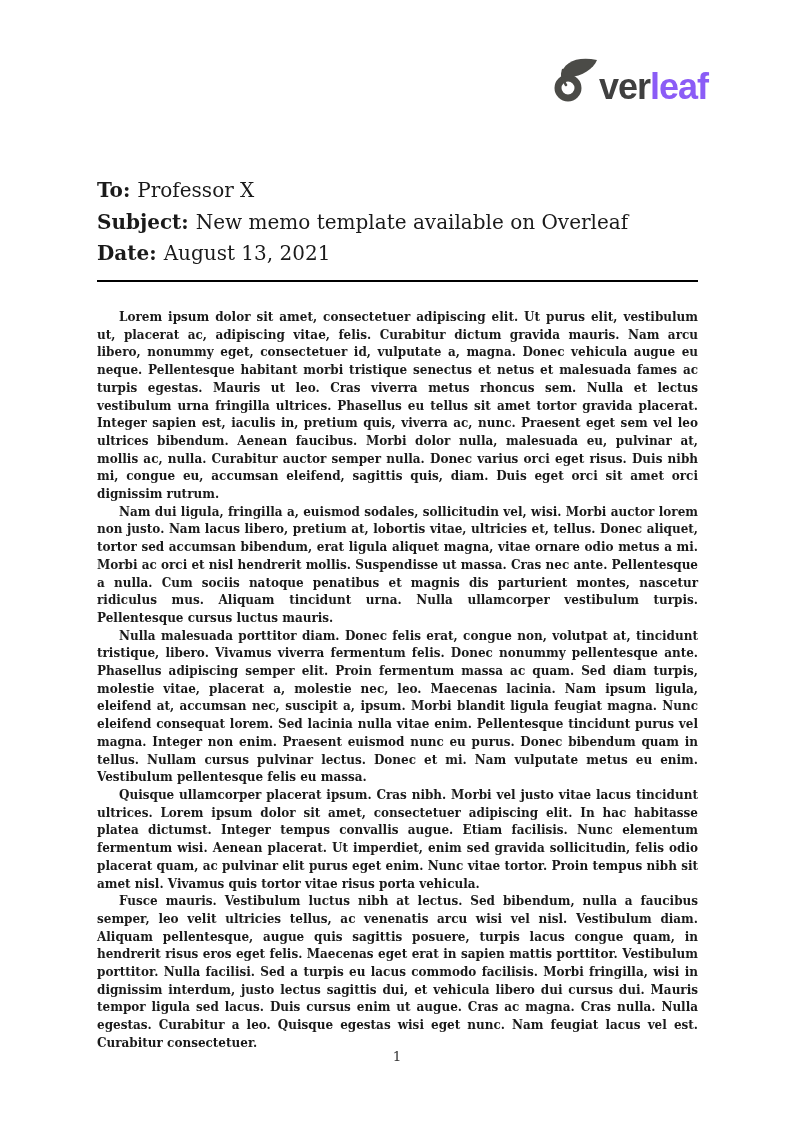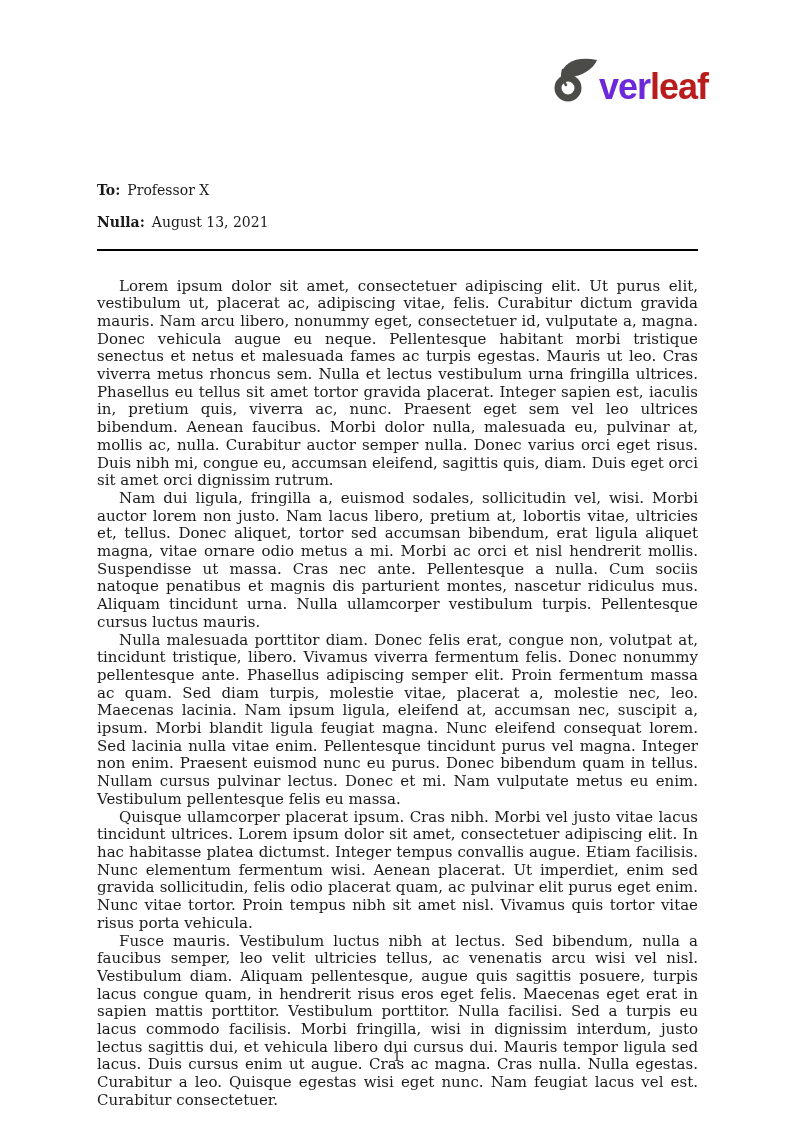--- a/index.html
+++ b/index.html
@@ -18,42 +18,43 @@
   }
   .logo-icon{display:block;}
   .logo-text{
     font-family:"Liberation Sans","DejaVu Sans",sans-serif;
     font-weight:bold;
     font-size:36px;
     letter-spacing:-1px;
     line-height:0.82;
     margin-left:1px;
   }
-  .logo-text .gray{color:#6d28d9;}
-  .logo-text .green{color:#b91c1c;}
+  .logo-text .gray{color:#404040;}
+  .logo-text .green{color:#8b5cf6;}
   
   .content{
     position:absolute;left:97px;top:181px;width:601px;
   }
   .field{
-    font-size:14px;line-height:18px;margin-bottom:13.5px;
+    font-size:20px;line-height:18px;margin-bottom:13.5px;
   }
   .field-label{font-weight:bold;margin-right:7px;}
   .divider{
     height:2px;background:#000000;border:none;margin:18px 0 0 0;
   }
   
   .body-text{margin-top:27px;}
   .body-text p{
     margin:0;
-    font-size:15px;
+    font-size:12px;
     line-height:17.7px;
     text-align:justify;
     text-indent:22px;
     hyphens:auto;
+    font-weight:bold;
     -webkit-hyphens:auto;
   }
   
   .page-number{
     position:absolute;left:0;right:0;top:1048px;
     text-align:center;
     font-size:13.5px;color:#333333;
   }
 </style>
 </head>
@@ -71,21 +72,24 @@
       <span class="gray">ver</span><span class="green">leaf</span>
     </div>
   </div>
 
   <div class="content">
 
     <div class="field">
       <span class="field-label">To:</span><span class="field-value">Professor X</span>
     </div>
     <div class="field">
-      <span class="field-label">Nulla:</span><span class="field-value">August 13, 2021</span>
+      <span class="field-label">Subject:</span><span class="field-value">New memo template available on Overleaf</span>
+    </div>
+    <div class="field">
+      <span class="field-label">Date:</span><span class="field-value">August 13, 2021</span>
     </div>
 
     <div class="divider"></div>
 
     <div class="body-text" lang="la">
       <p>Lorem ipsum dolor sit amet, consectetuer adipiscing elit. Ut purus elit, vestibulum ut, placerat ac, adipiscing vitae, felis. Curabitur dictum gravida mauris. Nam arcu libero, nonummy eget, consectetuer id, vulputate a, magna. Donec vehicula augue eu neque. Pellentesque habitant morbi tristique senectus et netus et malesuada fames ac turpis egestas. Mauris ut leo. Cras viverra metus rhoncus sem. Nulla et lectus vestibulum urna fringilla ultrices. Phasellus eu tellus sit amet tortor gravida placerat. Integer sapien est, iaculis in, pretium quis, viverra ac, nunc. Praesent eget sem vel leo ultrices bibendum. Aenean faucibus. Morbi dolor nulla, malesuada eu, pulvinar at, mollis ac, nulla. Curabitur auctor semper nulla. Donec varius orci eget risus. Duis nibh mi, congue eu, accumsan eleifend, sagittis quis, diam. Duis eget orci sit amet orci dignissim rutrum.</p>
       <p>Nam dui ligula, fringilla a, euismod sodales, sollicitudin vel, wisi. Morbi auctor lorem non justo. Nam lacus libero, pretium at, lobortis vitae, ultricies et, tellus. Donec aliquet, tortor sed accumsan bibendum, erat ligula aliquet magna, vitae ornare odio metus a mi. Morbi ac orci et nisl hendrerit mollis. Suspendisse ut massa. Cras nec ante. Pellentesque a nulla. Cum sociis natoque penatibus et magnis dis parturient montes, nascetur ridiculus mus. Aliquam tincidunt urna. Nulla ullamcorper vestibulum turpis. Pellentesque cursus luctus mauris.</p>
       <p>Nulla malesuada porttitor diam. Donec felis erat, congue non, volutpat at, tincidunt tristique, libero. Vivamus viverra fermentum felis. Donec nonummy pellentesque ante. Phasellus adipiscing semper elit. Proin fermentum massa ac quam. Sed diam turpis, molestie vitae, placerat a, molestie nec, leo. Maecenas lacinia. Nam ipsum ligula, eleifend at, accumsan nec, suscipit a, ipsum. Morbi blandit ligula feugiat magna. Nunc eleifend consequat lorem. Sed lacinia nulla vitae enim. Pellentesque tincidunt purus vel magna. Integer non enim. Praesent euismod nunc eu purus. Donec bibendum quam in tellus. Nullam cursus pulvinar lectus. Donec et mi. Nam vulputate metus eu enim. Vestibulum pellentesque felis eu massa.</p>
       <p>Quisque ullamcorper placerat ipsum. Cras nibh. Morbi vel justo vitae lacus tincidunt ultrices. Lorem ipsum dolor sit amet, consectetuer adipiscing elit. In hac habitasse platea dictumst. Integer tempus convallis augue. Etiam facilisis. Nunc elementum fermentum wisi. Aenean placerat. Ut imperdiet, enim sed gravida sollicitudin, felis odio placerat quam, ac pulvinar elit purus eget enim. Nunc vitae tortor. Proin tempus nibh sit amet nisl. Vivamus quis tortor vitae risus porta vehicula.</p>
       <p>Fusce mauris. Vestibulum luctus nibh at lectus. Sed bibendum, nulla a faucibus semper, leo velit ultricies tellus, ac venenatis arcu wisi vel nisl. Vestibulum diam. Aliquam pellentesque, augue quis sagittis posuere, turpis lacus congue quam, in hendrerit risus eros eget felis. Maecenas eget erat in sapien mattis porttitor. Vestibulum porttitor. Nulla facilisi. Sed a turpis eu lacus commodo facilisis. Morbi fringilla, wisi in dignissim interdum, justo lectus sagittis dui, et vehicula libero dui cursus dui. Mauris tempor ligula sed lacus. Duis cursus enim ut augue. Cras ac magna. Cras nulla. Nulla egestas. Curabitur a leo. Quisque egestas wisi eget nunc. Nam feugiat lacus vel est. Curabitur consectetuer.</p>

